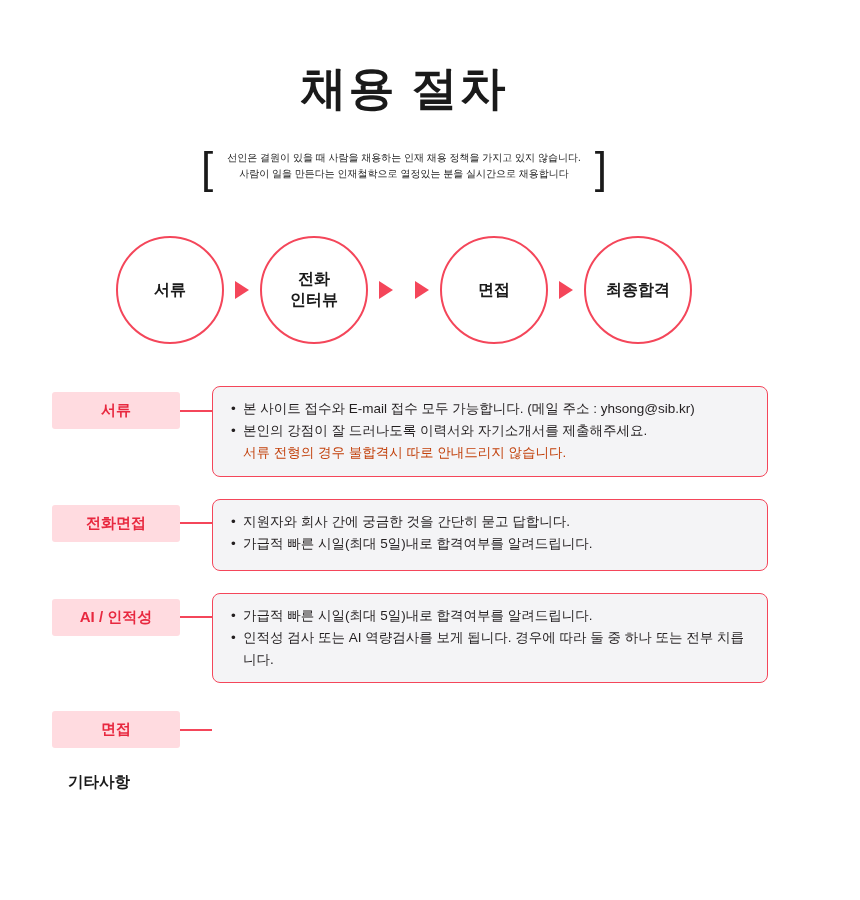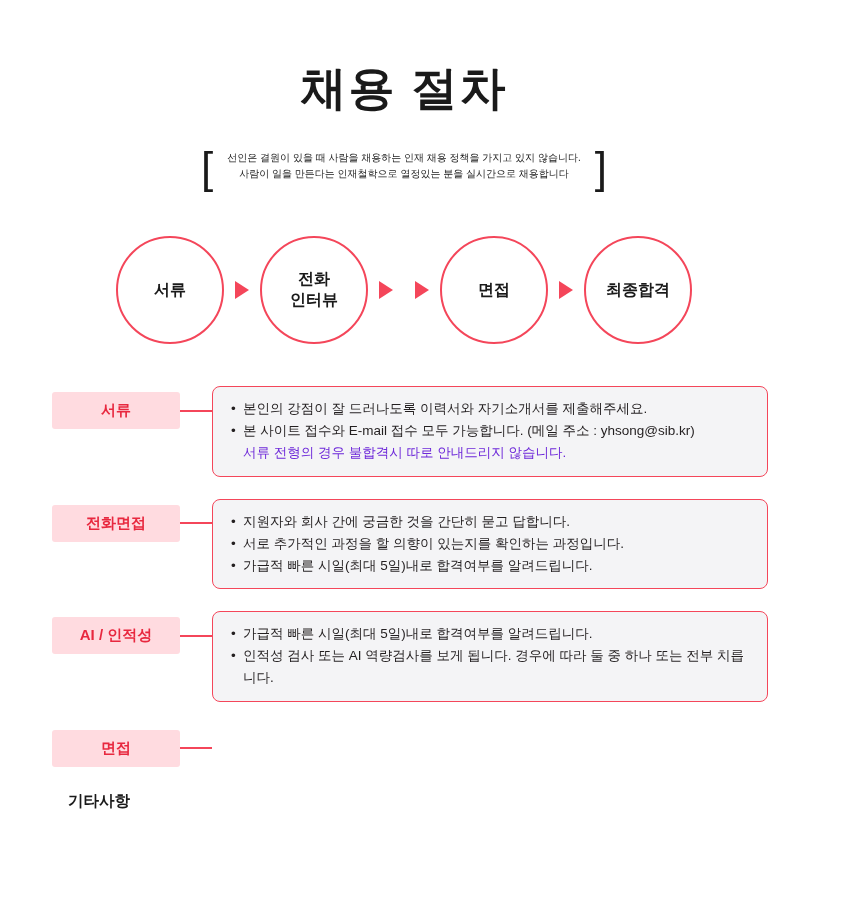--- a/index.html
+++ b/index.html
@@ -133,21 +133,21 @@
     color: #231f20;
   }
   .bullet::before {
     content: "•";
     position: absolute;
     left: 2px;
     top: 0;
     color: #231f20;
   }
   .bullet.muted {
-    color: #6d28d9;
+    color: #c2410c;
   }
   .bullet.muted::before { content: ""; }
   .bullet.muted { padding-left: 14px; }
 
   
   .row-1 .bubble { min-height: 72px; }
   .row-2 .bubble { min-height: 72px; }
   .row-3 .bubble { min-height: 72px; }
   .row-4 .bubble { min-height: 104px; }
 
@@ -208,34 +208,33 @@
   </div>
 
   <div class="rows">
 
     <div class="row row-1">
       <div class="label-wrap">
         <div class="label">서류</div>
         <div class="connector"></div>
       </div>
       <div class="bubble">
+        <div class="bullet">본 사이트 접수와 E-mail 접수 모두 가능합니다. (메일 주소 : yhsong@sib.kr)</div>
         <div class="bullet">본인의 강점이 잘 드러나도록 이력서와 자기소개서를 제출해주세요.</div>
-        <div class="bullet">본 사이트 접수와 E-mail 접수 모두 가능합니다. (메일 주소 : yhsong@sib.kr)</div>
         <div class="bullet muted">서류 전형의 경우 불합격시 따로 안내드리지 않습니다.</div>
       </div>
     </div>
 
     <div class="row row-2">
       <div class="label-wrap">
         <div class="label">전화면접</div>
         <div class="connector"></div>
       </div>
       <div class="bubble">
         <div class="bullet">지원자와 회사 간에 궁금한 것을 간단히 묻고 답합니다.</div>
-        <div class="bullet">서로 추가적인 과정을 할 의향이 있는지를 확인하는 과정입니다.</div>
         <div class="bullet">가급적 빠른 시일(최대 5일)내로 합격여부를 알려드립니다.</div>
       </div>
     </div>
 
     <div class="row row-3">
       <div class="label-wrap">
         <div class="label">AI / 인적성</div>
         <div class="connector"></div>
       </div>
       <div class="bubble">

